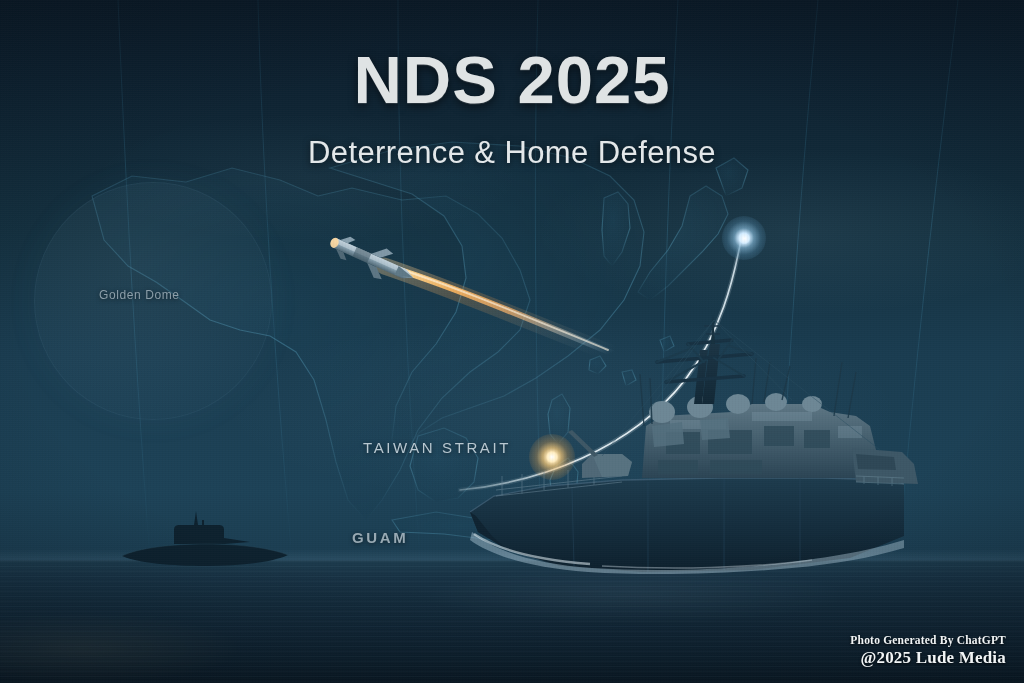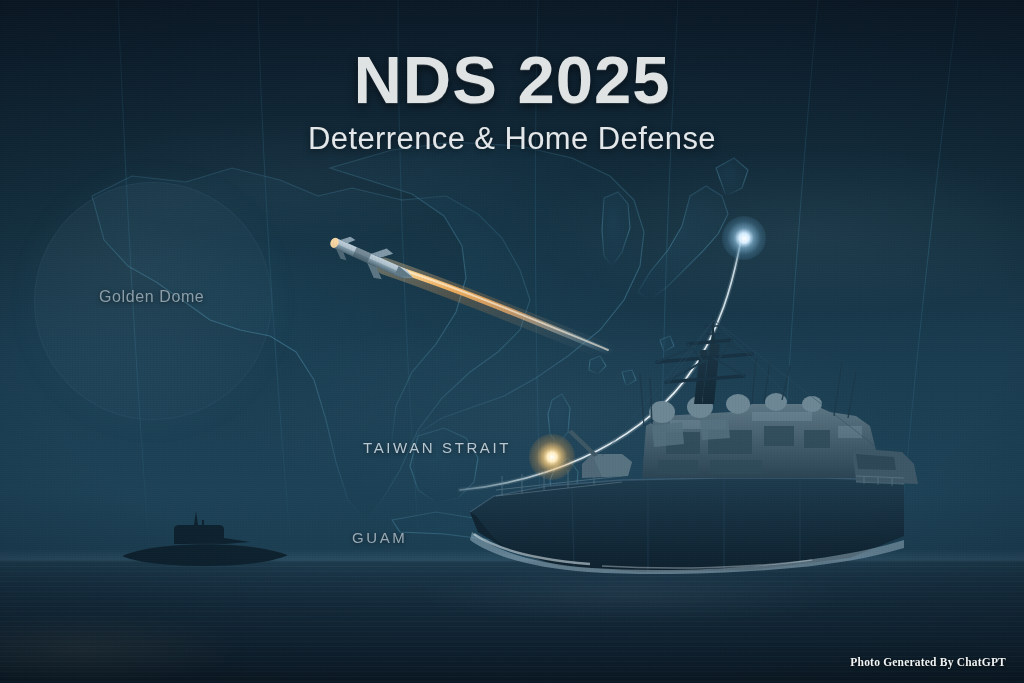--- a/index.html
+++ b/index.html
@@ -119,35 +119,35 @@
     pointer-events:none;
   }
   #title{
     font-size:67px;font-weight:bold;letter-spacing:1px;
     color:#dfe3e4;
     text-shadow:0 3px 10px rgba(0,0,0,.55), 0 1px 0 rgba(255,255,255,.18);
     line-height:1;
     margin:0;
   }
   #subtitle{
-    margin-top:10px;
+    margin-top:24px;
     font-size:31px;font-weight:normal;letter-spacing:.4px;
     color:#e3e7e9;
     text-shadow:0 2px 7px rgba(0,0,0,.55);
     line-height:1;
     text-align:center;
   }
 
   .map-label{
     position:absolute;color:#9fb2bd;pointer-events:none;
     text-shadow:0 1px 4px rgba(0,0,0,.5);
   }
-  #label-golden-dome{left:99px;top:288px;font-size:16px;letter-spacing:.6px;color:#8c9ea9;}
+  #label-golden-dome{left:99px;top:288px;font-size:12px;letter-spacing:.6px;color:#8c9ea9;}
   #label-taiwan-strait{left:363px;top:439px;font-size:15px;letter-spacing:2.6px;color:#b8c7d0;}
-  #label-guam{left:352px;top:529px;font-size:15px;letter-spacing:2.6px;color:#98a9b3;}
+  #label-guam{left:352px;top:529px;font-size:15px;letter-spacing:2.6px;color:#98a9b3;font-weight:bold;}
 
   #watermark{
     position:absolute;right:18px;bottom:14px;text-align:right;
     font-family:"Liberation Serif",serif;color:#f1f4f5;
     text-shadow:0 1px 3px rgba(0,0,0,.75);
     pointer-events:none;
   }
   #wm-line1{font-size:11.5px;font-weight:bold;letter-spacing:.2px;line-height:1.25;text-align:center;}
   #wm-line2{font-size:17px;font-weight:bold;letter-spacing:.2px;line-height:1.3;}
 </style>
@@ -455,15 +455,16 @@
     <div id="title">NDS 2025</div>
     <div id="subtitle">Deterrence &amp; Home Defense</div>
   </div>
 
   <div class="map-label" id="label-golden-dome">Golden Dome</div>
   <div class="map-label" id="label-taiwan-strait">TAIWAN STRAIT</div>
   <div class="map-label" id="label-guam">GUAM</div>
 
   <div id="watermark">
     <div id="wm-line1">Photo Generated By ChatGPT</div>
+    <div id="wm-line2">@2025 Lude Media</div>
   </div>
 
 </div>
 
 </body></html>

